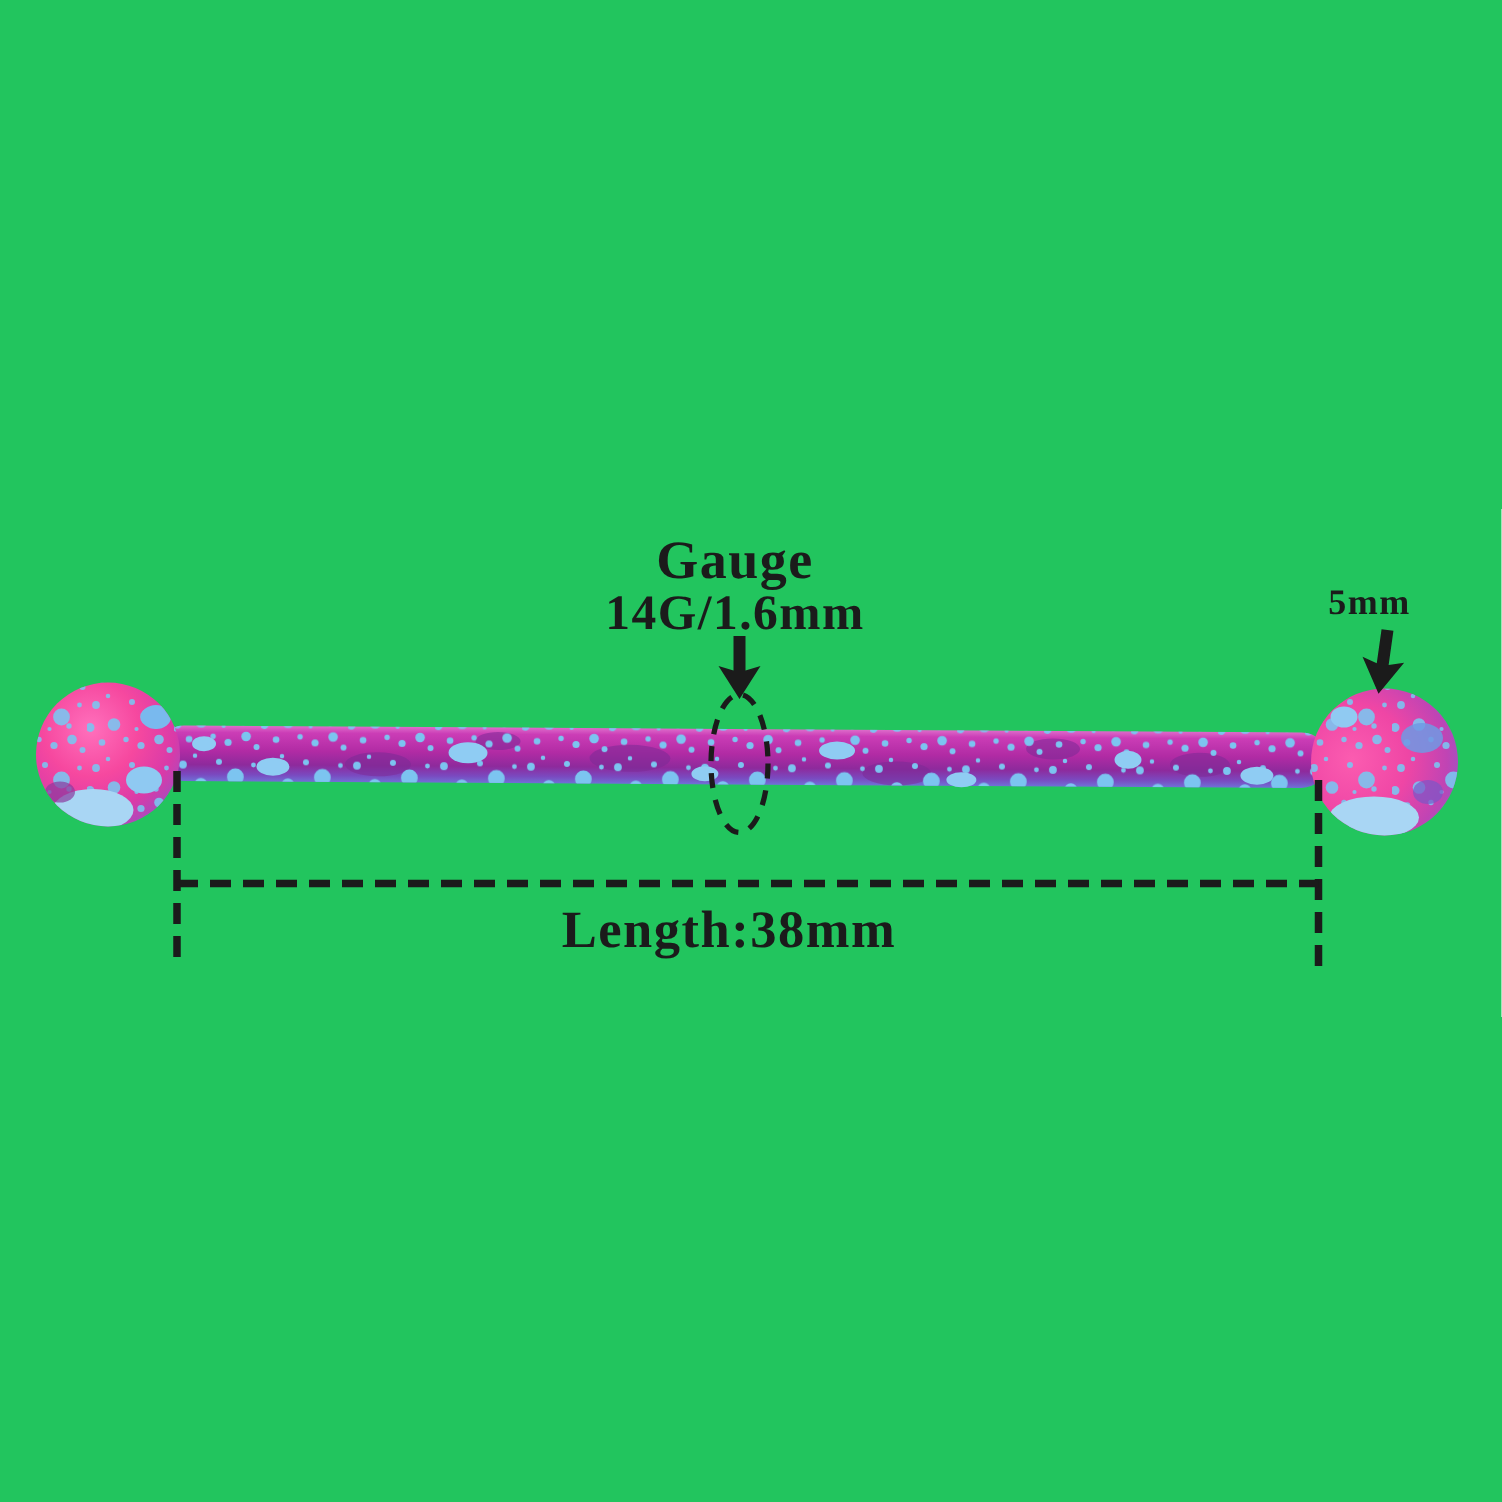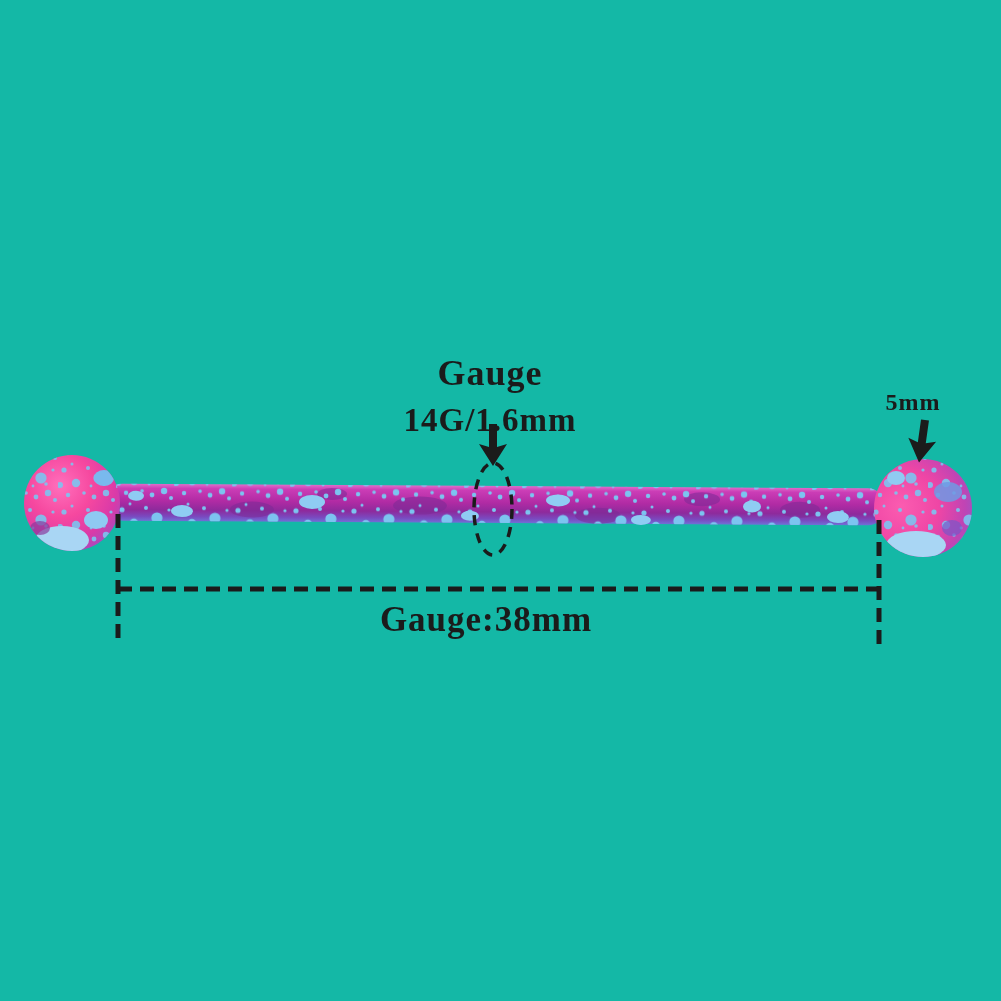--- a/index.html
+++ b/index.html
@@ -1,35 +1,35 @@
 <!DOCTYPE html>
 <html><head>
 <meta charset="utf-8">
 <style>
   html, body { margin: 0; padding: 0; background: #ffffff; }
   .stage {
     position: relative;
     width: 1001px;
     height: 1001px;
-    background: #14b8a6;
+    background: #22c55e;
     overflow: hidden;
     font-family: "Liberation Serif", "DejaVu Serif", serif;
   }
   .stage svg { position: absolute; left: 0; top: 0; }
   .label {
     position: absolute;
     color: #1b1b1b;
     font-weight: 700;
     white-space: nowrap;
     transform: translateX(-50%);
     letter-spacing: 1px;
     line-height: 1;
   }
   .gauge-label  { left: 490px; top: 355px; font-size: 36px; }
-  .gauge-value  { left: 490px; top: 404px; font-size: 33px; }
+  .gauge-value  { left: 490px; top: 393px; font-size: 33px; }
   .ball-size    { left: 913px; top: 390px; font-size: 24px; }
   .length-label { left: 486px; top: 602px; font-size: 35px; }
 </style>
 </head>
 <body>
 
 <div class="stage">
 
   <svg width="1001" height="1001" viewBox="0 0 1001 1001">
     <defs>
@@ -134,14 +134,14 @@
 
     <polygon points="489,424 497,424 497,447 507,444 493,466 479,444 489,447" fill="#1b1b1b"></polygon>
     <g transform="rotate(8 925 420)">
       <polygon points="921,420 929,420 929,443 939,440 925,463 911,440 921,443" fill="#1b1b1b"></polygon>
     </g>
   </svg>
 
   <div class="label gauge-label">Gauge</div>
   <div class="label gauge-value">14G/1.6mm</div>
   <div class="label ball-size">5mm</div>
-  <div class="label length-label">Gauge:38mm</div>
+  <div class="label length-label">Length:38mm</div>
 </div>
 
 </body></html>

